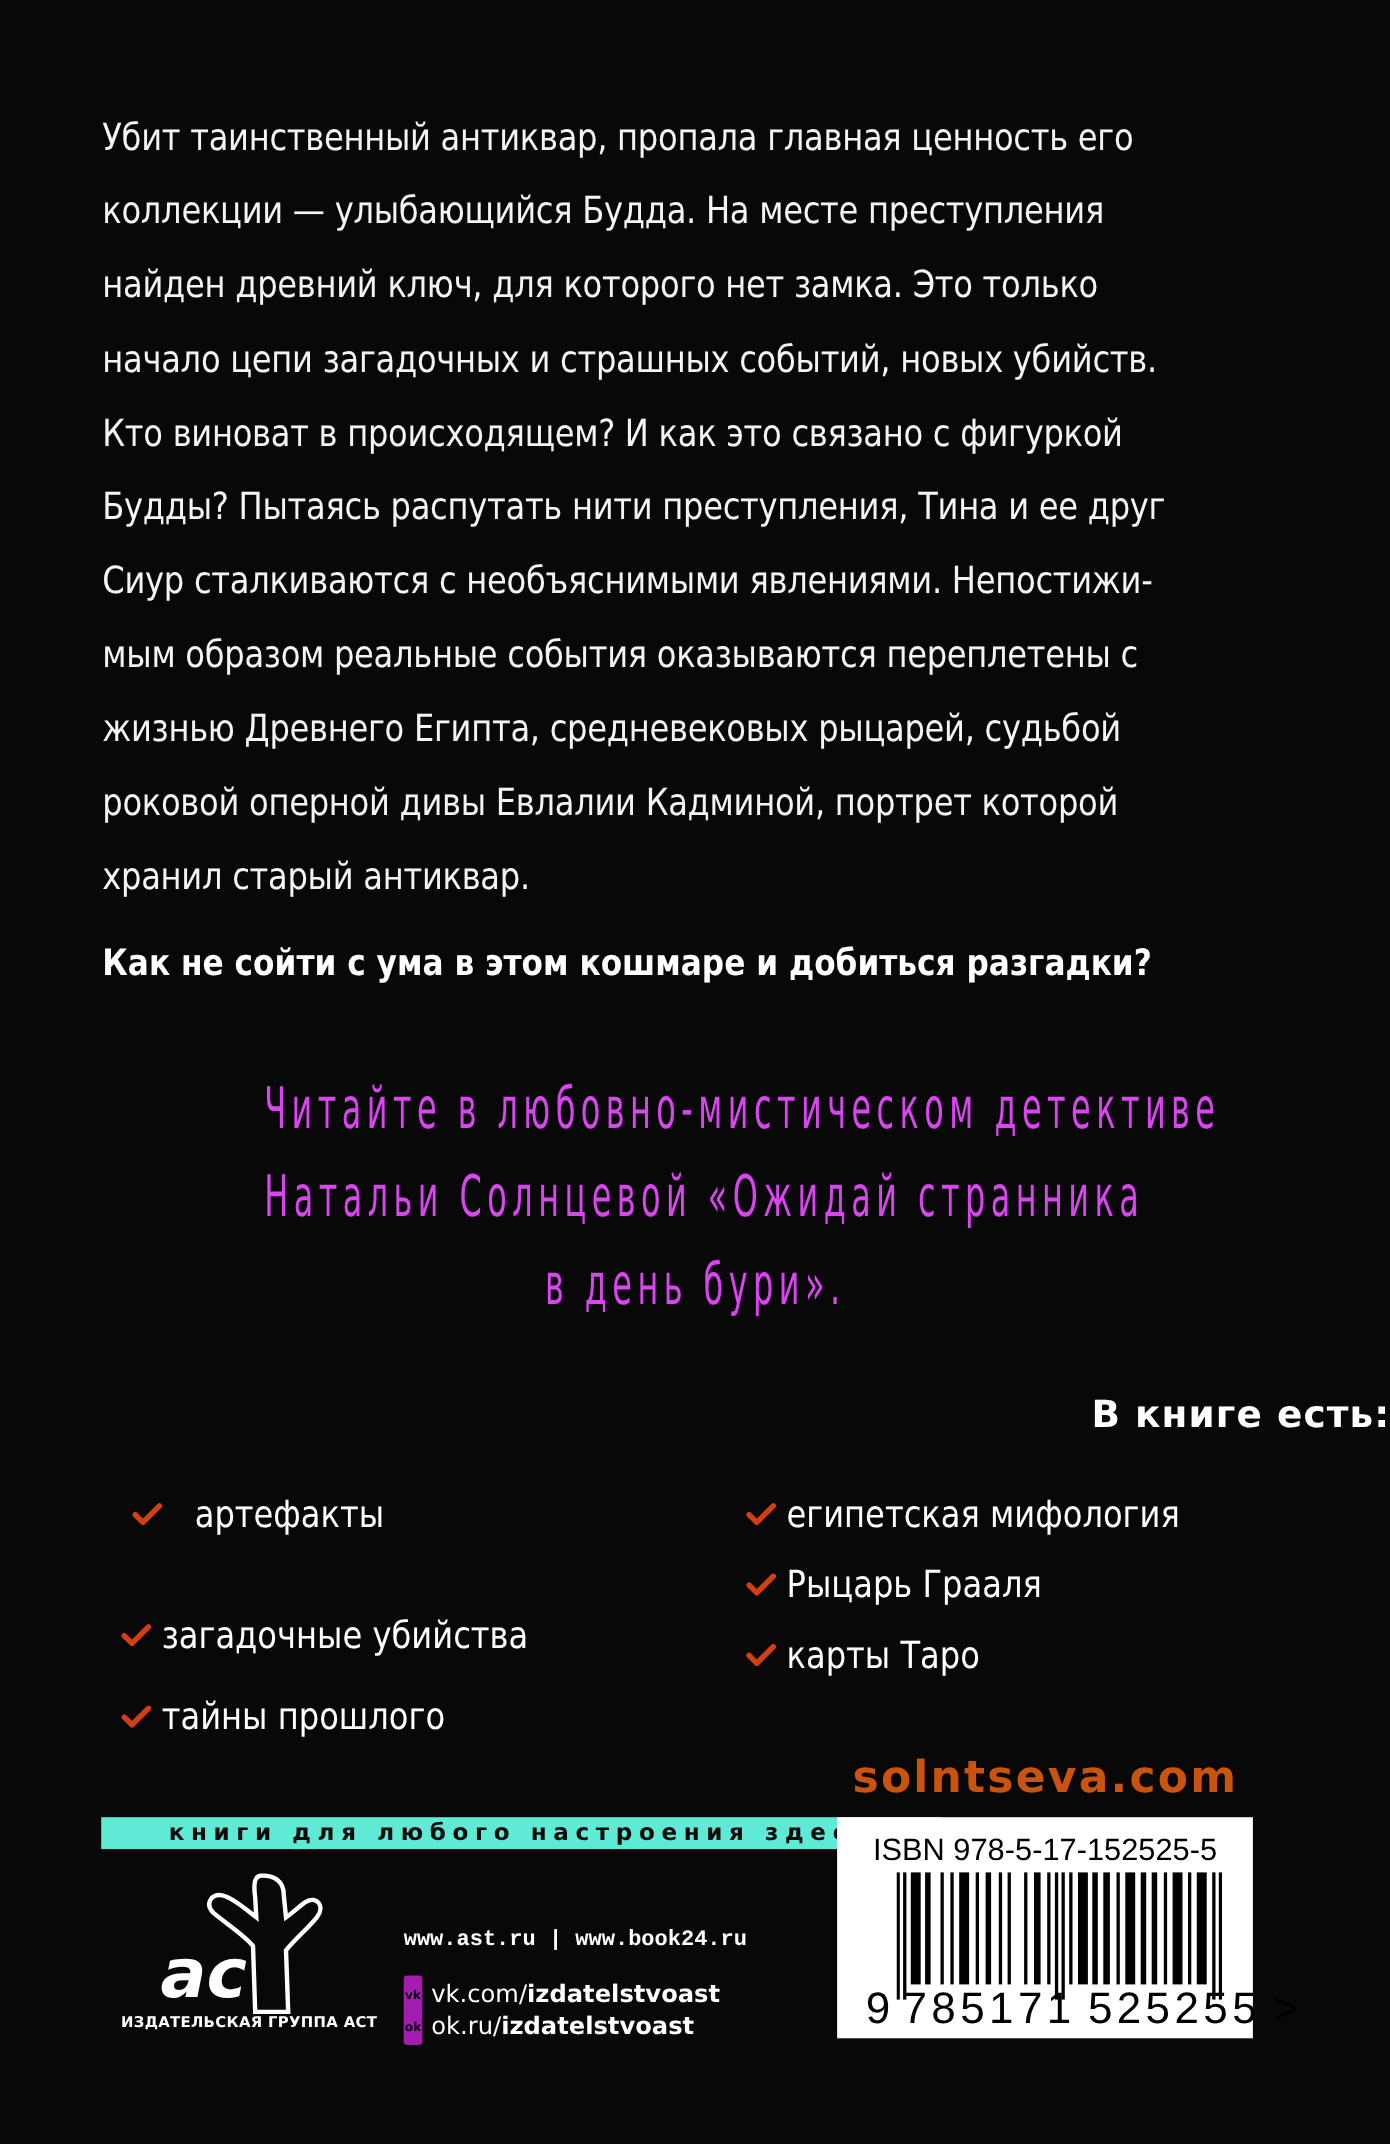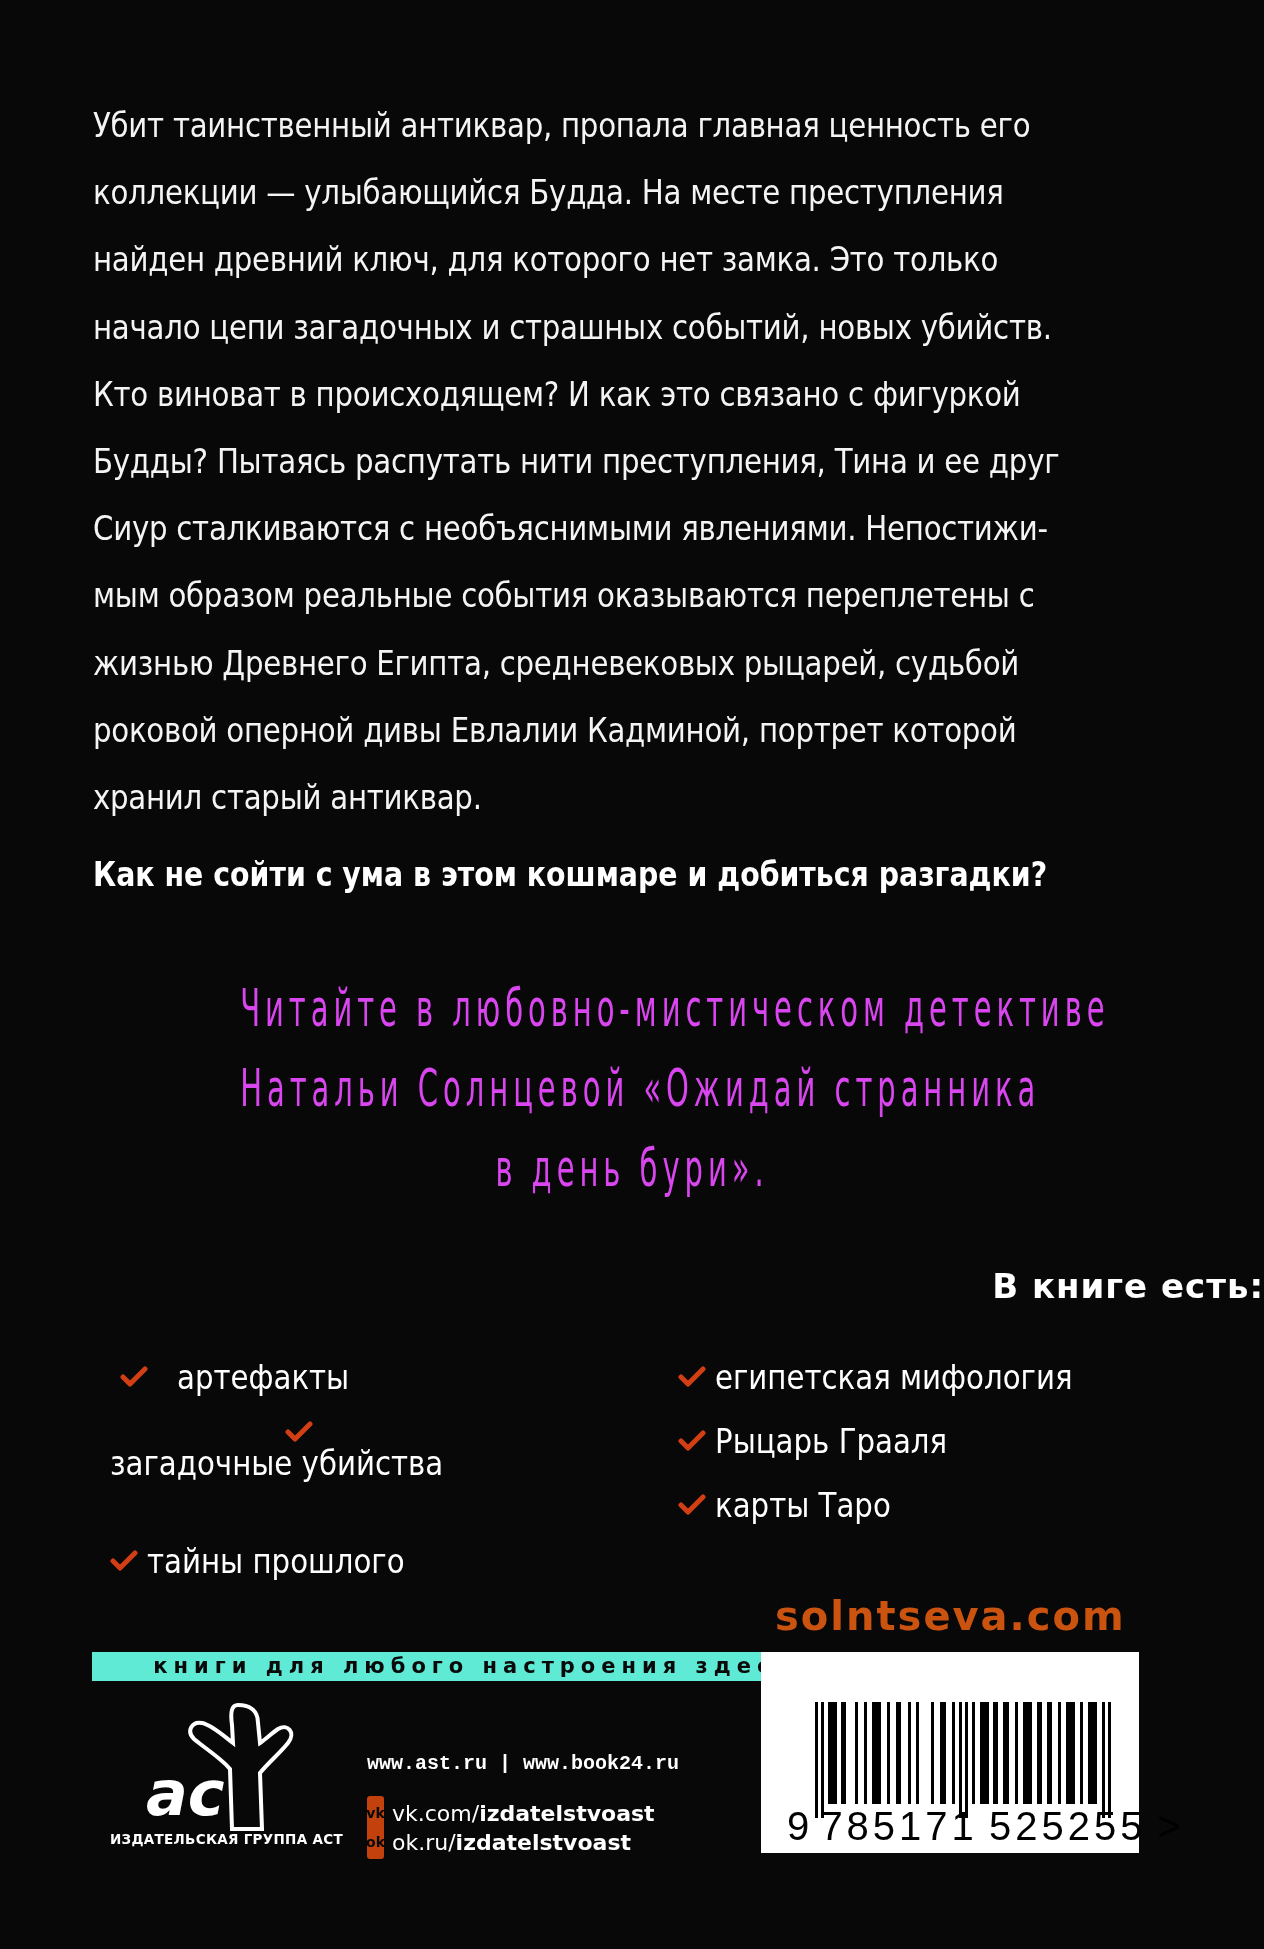--- a/index.html
+++ b/index.html
@@ -28,21 +28,21 @@
   .feat .lbl { display:inline-block; transform-origin:0 50%; transform:scaleX(0.86); }
   .check { width:28px; height:22px; margin-right:9px; }
   .site { left:775px; top:1593px; color:#c9530f; font-family:"DejaVu Sans", sans-serif; font-weight:bold; font-size:40px; letter-spacing:2px; }
   .tagbar { left:92px; top:1652px; width:764px; height:29px; background:#5eead4; color:#0a0a0a; text-align:center;
     font-family:"DejaVu Sans", sans-serif; font-weight:bold; font-size:21px; line-height:29px; letter-spacing:6px; white-space:nowrap; }
   .logo { left:140px; top:1703px; width:160px; height:130px; }
   .pubname { left:110px; top:1831px; font-family:"DejaVu Sans", sans-serif; font-weight:bold; font-size:13.5px; letter-spacing:0.3px; white-space:nowrap; }
   .links { left:367px; top:1752px; font-family:Liberation Mono, monospace; font-weight:bold; font-size:20px; white-space:nowrap; }
   .social { font-family:"DejaVu Sans", sans-serif; font-size:22px; white-space:nowrap; display:flex; align-items:center; }
   .social b { font-weight:bold; }
-  .sicon { width:17px; height:34px; background:#c2410c; border-radius:3px; margin-right:8px; display:inline-flex; align-items:center; justify-content:center; color:#080808; font-size:14px; font-weight:bold; }
+  .sicon { width:17px; height:34px; background:#a21caf; border-radius:3px; margin-right:8px; display:inline-flex; align-items:center; justify-content:center; color:#080808; font-size:11px; font-weight:bold; }
   .barcode { left:761px; top:1652px; width:378px; height:201px; background:#ffffff; color:#000; }
   .isbn { position:absolute; left:0; width:100%; top:14px; text-align:center; font-family:"Liberation Sans", sans-serif; font-size:28px; }
   .bars { position:absolute; left:54px; top:50px; width:296px; height:116px; }
   .digits { position:absolute; left:26px; top:152px; font-family:"Liberation Sans", sans-serif; font-size:40px; white-space:nowrap; }
 </style>
 </head>
 <body>
 
 <div class="abs para">
   <span class="line">Убит таинственный антиквар, пропала главная ценность его</span>
@@ -67,21 +67,21 @@
 </div>
 
 <div class="abs inbook">В книге есть:</div>
 
 <div class="abs feat" style="left:120px; top:1357px;gap:20px;">
   <svg class="check" viewBox="0 0 28 22">
       <path d="M3 11 L10 18 L25 3" fill="none" stroke="#d23f14" stroke-width="5" stroke-linecap="round" stroke-linejoin="round"></path>
     </svg>
   <span class="lbl">артефакты</span>
 </div>
-<div class="abs feat" style="left:110px; top:1421px;flex-direction:column;">
+<div class="abs feat" style="left:110px; top:1467px;">
   <svg class="check" viewBox="0 0 28 22">
       <path d="M3 11 L10 18 L25 3" fill="none" stroke="#d23f14" stroke-width="5" stroke-linecap="round" stroke-linejoin="round"></path>
     </svg>
   <span class="lbl">загадочные убийства</span>
 </div>
 <div class="abs feat" style="left:110px; top:1541px;">
   <svg class="check" viewBox="0 0 28 22">
       <path d="M3 11 L10 18 L25 3" fill="none" stroke="#d23f14" stroke-width="5" stroke-linecap="round" stroke-linejoin="round"></path>
     </svg>
   <span class="lbl">тайны прошлого</span>
@@ -123,20 +123,21 @@
   <span>vk.com/</span>
     <b>izdatelstvoast</b>
 </div>
 <div class="abs social" style="left:367px; top:1825px;">
   <span class="sicon">ok</span>
   <span>ok.ru/</span>
     <b>izdatelstvoast</b>
 </div>
 
 <div class="abs barcode">
+  <div class="isbn">ISBN 978-5-17-152525-5</div>
   <svg class="bars" viewBox="0 0 296 116" preserveAspectRatio="none">
     <g fill="#000">
       <rect x="0" y="0" width="3" height="116"></rect>
         <rect x="6" y="0" width="3" height="116"></rect>
       <rect x="13" y="0" width="9" height="102"></rect>
         <rect x="26" y="0" width="5" height="102"></rect>
       <rect x="40" y="0" width="3" height="102"></rect>
         <rect x="49" y="0" width="3" height="102"></rect>
       <rect x="57" y="0" width="9" height="102"></rect>
         <rect x="72" y="0" width="3" height="102"></rect>

